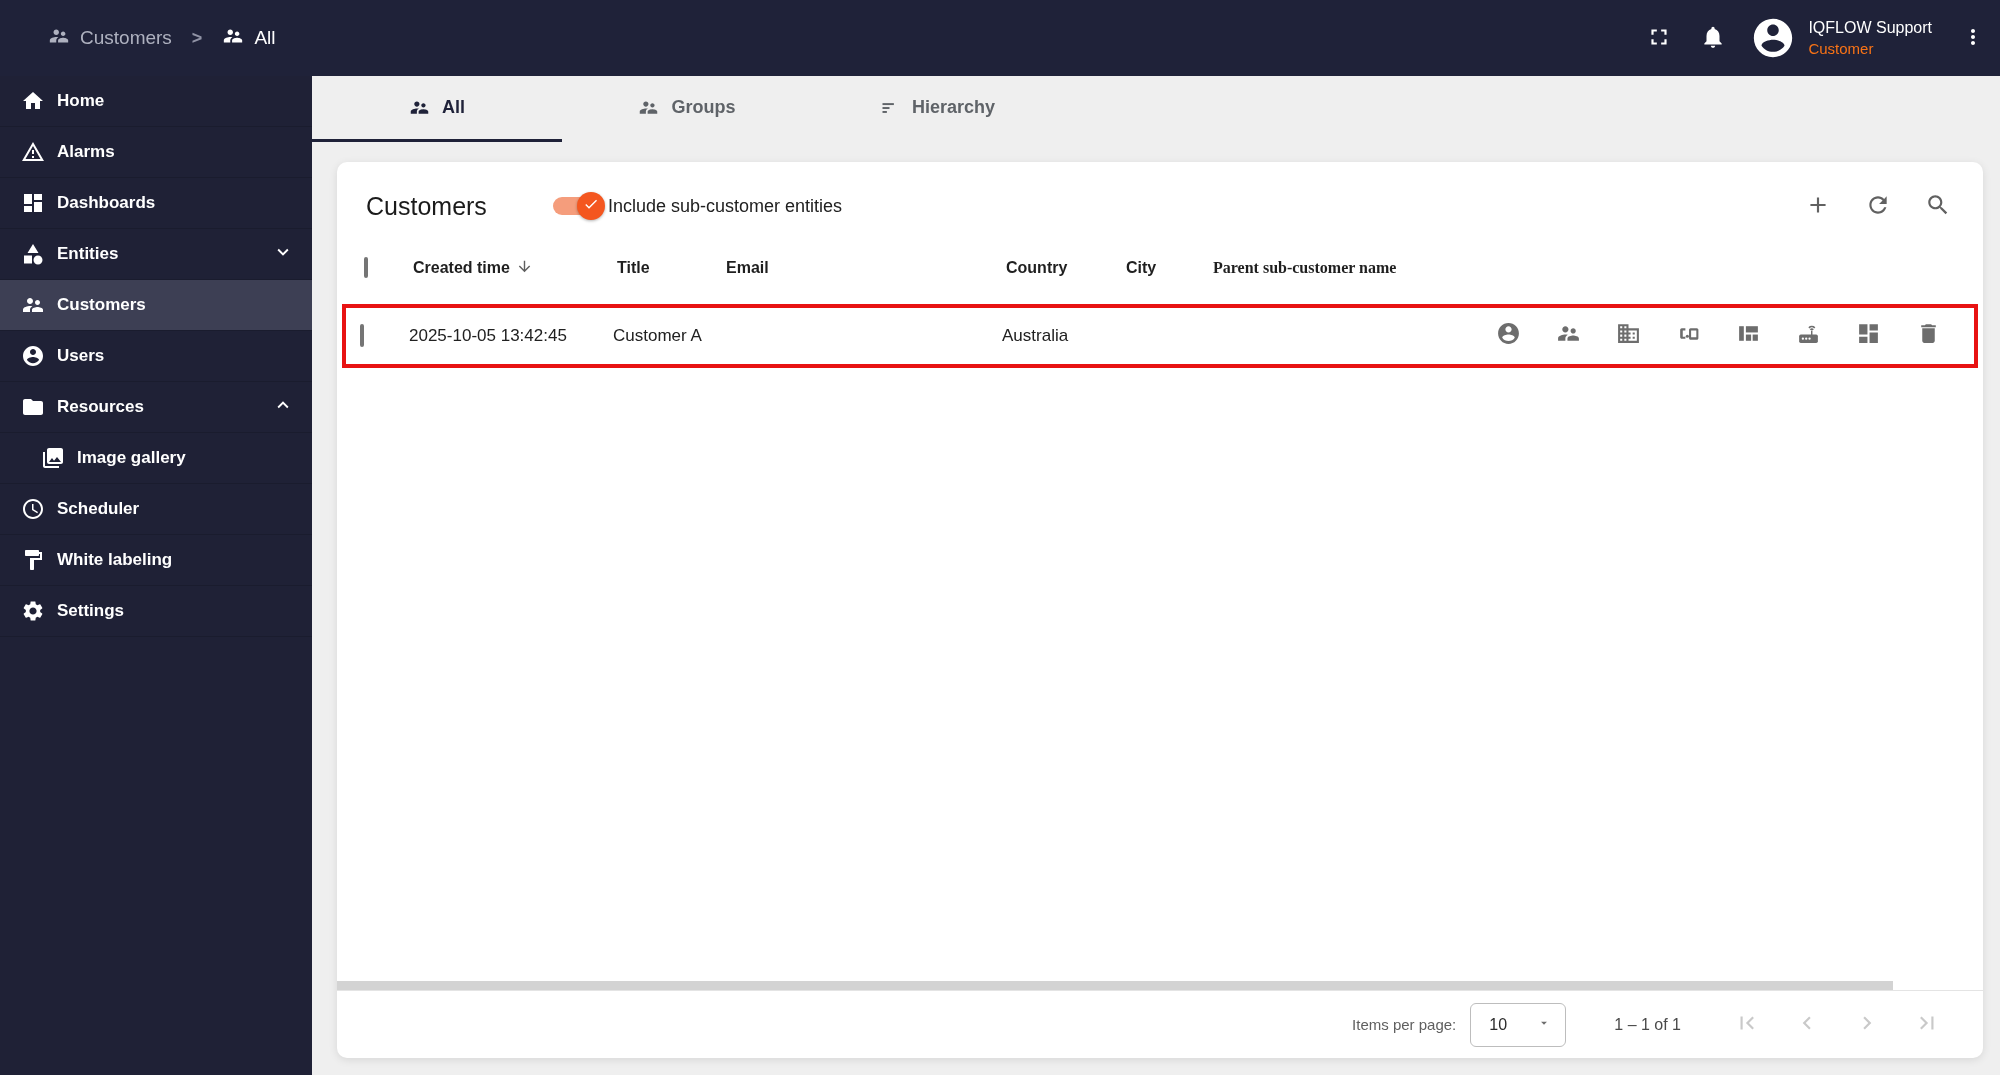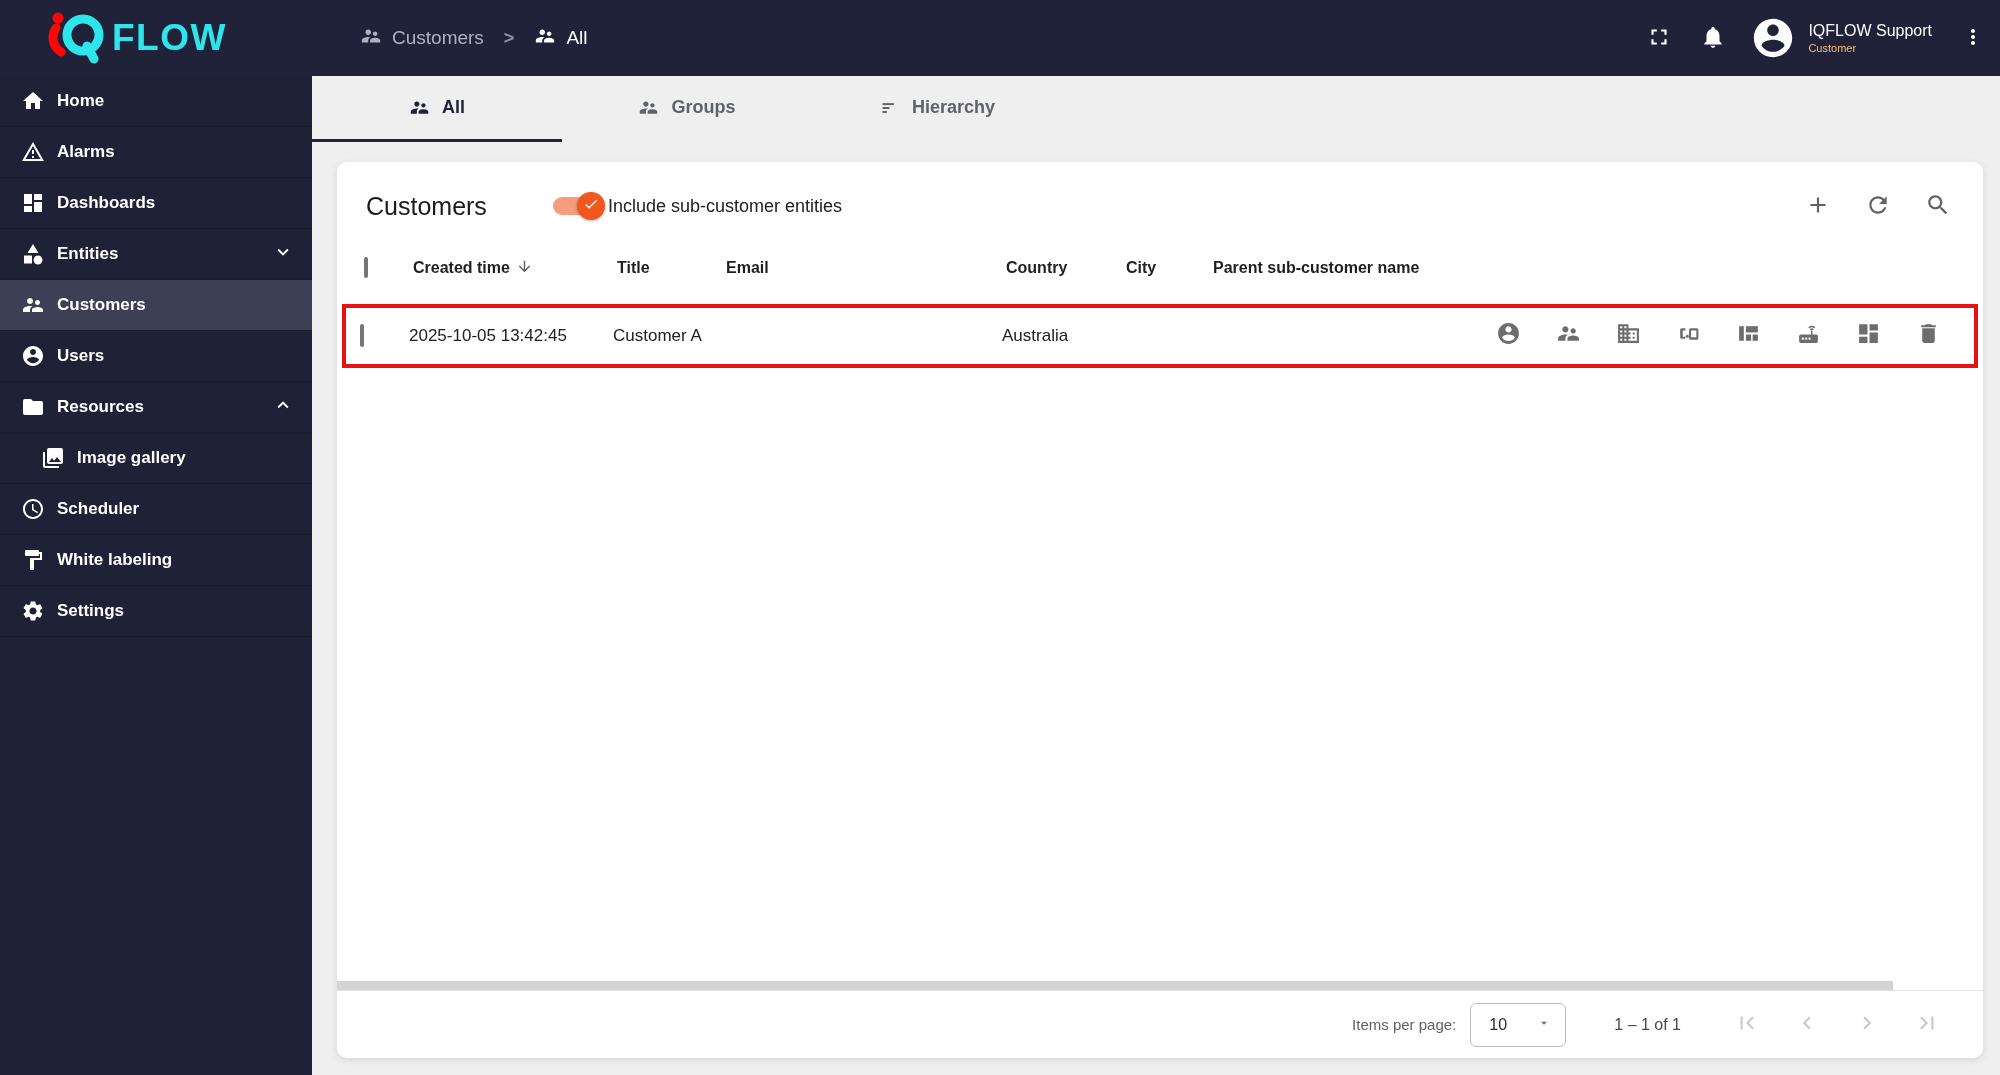--- a/index.html
+++ b/index.html
@@ -14,21 +14,21 @@
   .breadcrumb { display:flex; align-items:center; margin-left:48px; gap:12px; }
   .crumb { display:flex; align-items:center; gap:10px; font-size:19px; font-weight:500; }
   .crumb.dim { color:#aeb1bf; }
   .crumb.lit { color:#ffffff; }
   .crumb-sep { color:#9093a5; font-size:18px; font-weight:600; padding:0 8px; }
   .topbar-right { margin-left:auto; display:flex; align-items:center; }
   .tb-iconbtn { width:54px; height:54px; display:flex; align-items:center; justify-content:center; background:none; border:none; cursor:pointer; }
   .avatar { width:46px; height:46px; margin-left:10px; }
   .userblock { margin-left:12px; margin-right:14px; line-height:1.35; }
   .user-name { color:#ffffff; font-size:16px; }
-  .user-role { color:#fdba74; font-size:11px; }
+  .user-role { color:#f97316; font-size:15px; }
 
   
   .sidebar { position:absolute; left:0; top:76px; width:312px; height:999px; background:#1f2136; }
   .side-item { height:51px; display:flex; align-items:center; padding-left:20px; padding-right:18px; gap:11px; color:#ffffff; font-size:17px; font-weight:700; border-bottom:1px solid #1a1c2e; cursor:pointer; }
   .side-item .s-ico { width:26px; height:26px; flex:0 0 26px; display:flex; align-items:center; justify-content:center; }
   .side-item.selected { background:#3d3f54; }
   .side-item.sub { padding-left:40px; }
   .side-item .chev { margin-left:auto; }
 
   
@@ -50,21 +50,21 @@
   .header-actions { margin-left:auto; display:flex; align-items:center; gap:18px; }
   .hd-iconbtn { width:42px; height:42px; display:flex; align-items:center; justify-content:center; background:none; border:none; cursor:pointer; }
 
   .thead { height:64px; display:flex; align-items:center; padding:0 20px 0 27px; font-size:16px; font-weight:600; color:#1f1f1f; }
   .col-cb { width:49px; flex:0 0 49px; }
   .col-created { width:204px; flex:0 0 204px; display:flex; align-items:center; gap:6px; }
   .col-title { width:109px; flex:0 0 109px; }
   .col-email { width:280px; flex:0 0 280px; }
   .col-country { width:120px; flex:0 0 120px; }
   .col-city { width:87px; flex:0 0 87px; }
-  .col-parent { flex:1 1 auto; }
+  .col-parent { flex:1 1 auto;font-family:Liberation Serif, serif; }
   .col-actions { width:480px; flex:0 0 480px; display:flex; margin-left:auto; }
 
   .checkbox { width:20px; height:20px; border:2px solid #757575; border-radius:2px; background:#fff; cursor:pointer; }
 
   .trow { height:64px; margin:4px 5px 0 5px; border:4px solid #e81212; display:flex; align-items:center; padding:0 16px 0 14px; font-size:17px; color:#212121; }
   .title-wrap { width:82px; line-height:20px; }
   .action-cell { width:60px; display:flex; align-items:center; justify-content:center; cursor:pointer; }
 
   .filler { flex:1 1 auto; }
 
@@ -76,31 +76,20 @@
   .range { margin:0 52px 0 48px; color:#4a4a4a; font-size:16px; }
   .pagenav { display:flex; align-items:center; gap:32px; }
   .pg-btn { width:28px; height:28px; display:flex; align-items:center; justify-content:center; background:none; border:none; cursor:default; }
 </style>
 </head>
 <body>
 
 <div class="app">
 
   <header class="topbar">
-    <div class="logo-box">
-      <span>
-        <svg width="62" height="58" viewBox="0 0 62 58">
-          <circle cx="35" cy="28" r="16" fill="none" stroke="#2fe5ec" stroke-width="9"></circle>
-          <line x1="39" y1="39" x2="46" y2="52" stroke="#2fe5ec" stroke-width="9" stroke-linecap="round"></line>
-          <circle cx="10" cy="11" r="5.5" fill="#ff0606"></circle>
-          <path d="M8 21 A 17 17 0 0 0 13 45" fill="none" stroke="#ff0606" stroke-width="9" stroke-linecap="round"></path>
-        </svg>
-      </span>
-      <span class="logo-flow">FLOW</span>
-    </div>
 
     <nav class="breadcrumb">
       <span class="crumb dim">
         <span>
           <svg width="22" height="22" viewBox="0 0 24 24" fill="#aeb1bf">
               <path d="M16.5 12c1.38 0 2.49-1.12 2.49-2.5S17.88 7 16.5 7 14 8.12 14 9.5s1.12 2.5 2.5 2.5zM9 11c1.66 0 2.99-1.34 2.99-3S10.66 5 9 5 6 6.34 6 8s1.34 3 3 3zm7.5 3c-1.83 0-5.5.92-5.5 2.75V19h11v-2.25c0-1.83-3.67-2.75-5.5-2.75zM9 13c-2.33 0-7 1.17-7 3.5V19h7v-2.25c0-.85.33-2.34 2.37-3.47C10.5 13.1 9.66 13 9 13z"></path>
             </svg>
         </span>
         <span>Customers</span>
       </span>

